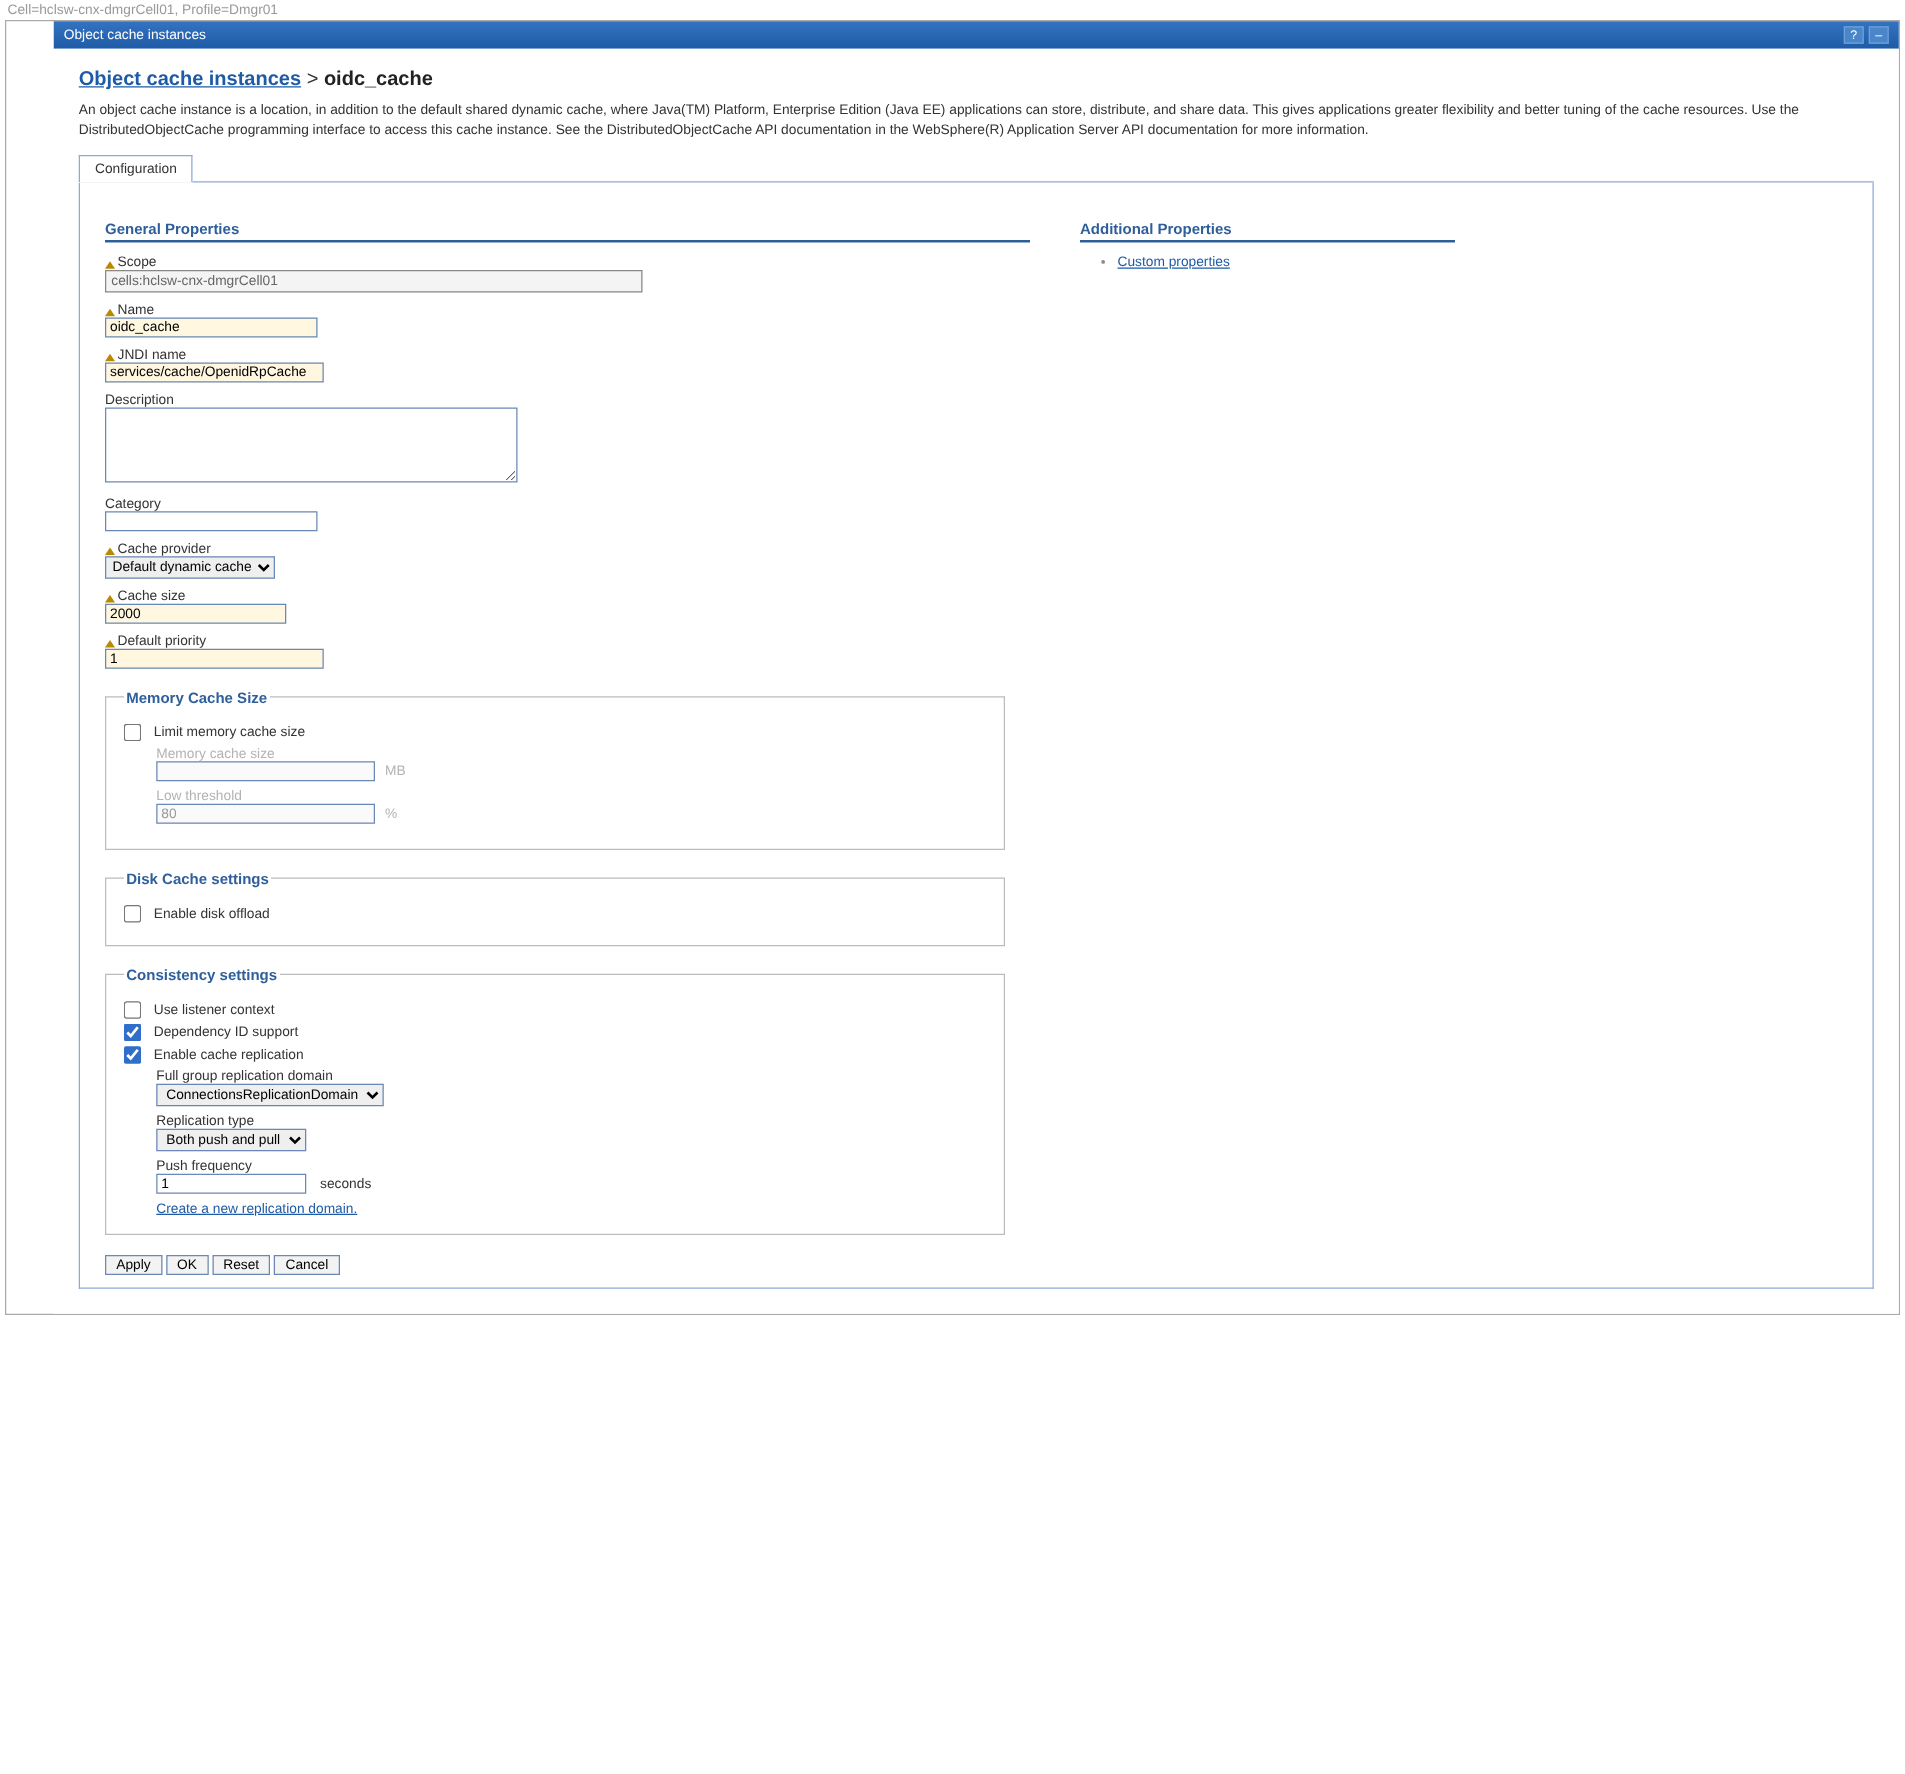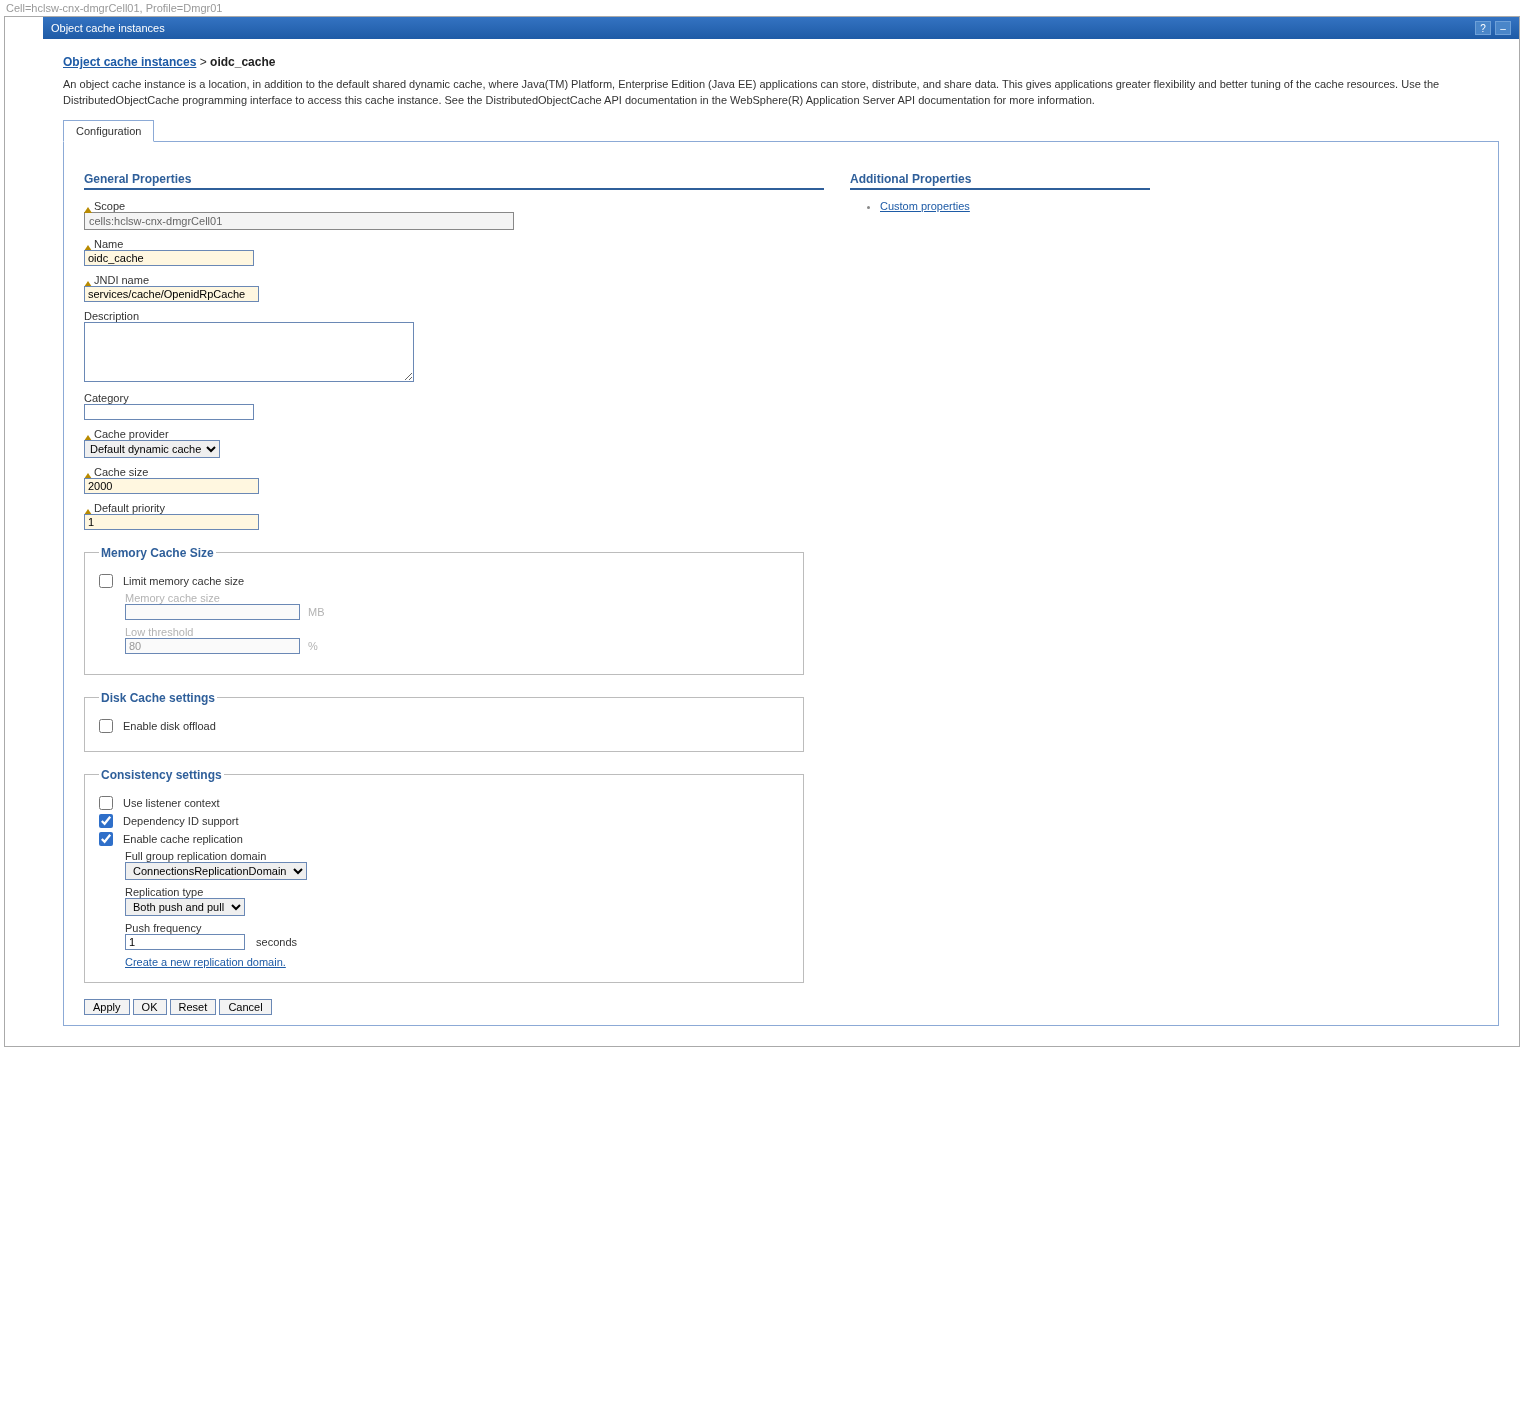--- a/index.html
+++ b/index.html
@@ -24,38 +24,38 @@
 .title-bar-text { flex: 1; }
 .title-bar-icon {
   width: 16px; height: 14px;
   background: #4a86c9;
   display: inline-flex; align-items: center; justify-content: center;
   margin-left: 4px;
   font-size: 10px;
   border: 1px solid #6ea0d8;
 }
 .content-area { padding: 10px 20px 20px 20px; background: #fff; }
-.breadcrumb { margin: 6px 0 8px 0; font-size: 12px; }
+.breadcrumb { margin: 6px 0 8px 0; font-size: 16px; }
 .breadcrumb a { color: #1e5ba6; font-weight: bold; text-decoration: underline; }
 .breadcrumb .current { font-weight: bold; color: #222; }
 .desc-text { font-size: 11px; color: #333; line-height: 1.45; margin-bottom: 10px; }
 .tabs-bar { border-bottom: 1px solid #8caad6; margin-top: 8px; text-decoration: underline; }
 .tab {
   display: inline-block;
   border: 1px solid #8caad6;
   border-bottom: 1px solid #fff;
   background: #fff;
   padding: 4px 12px;
   font-size: 11px;
   position: relative;
   top: 1px;
 }
 .two-col {
   display: flex;
-  gap: 26px;
+  gap: 40px;
   padding: 30px 20px 10px 20px;
   border: 1px solid #8caad6;
   border-top: none;
 }
 .col-main { flex: 0 0 740px; }
 .col-side { flex: 0 0 300px; }
 .section-header {
   color: #2f5f9a;
   font-weight: bold;
   border-bottom: 2px solid #2f5f9a;
@@ -190,21 +190,21 @@
 
         <div class="field-row">
           <label class="field-label"><span class="req-marker"></span><span>Cache provider</span></label>
           <select class="field-select w-sel">
             <option>Default dynamic cache</option>
           </select>
         </div>
 
         <div class="field-row">
           <label class="field-label"><span class="req-marker"></span><span>Cache size</span></label>
-          <input type="text" class="field-input required-field" style="width: 175px;" value="2000">
+          <input type="text" class="field-input required-field" style="width: 145px;" value="2000">
         </div>
 
         <div class="field-row">
           <label class="field-label"><span class="req-marker"></span><span>Default priority</span></label>
           <input type="text" class="field-input required-field" style="width: 175px;" value="1">
         </div>
 
         <fieldset class="groupbox">
           <legend>Memory Cache Size</legend>
           <div class="chk-row">

